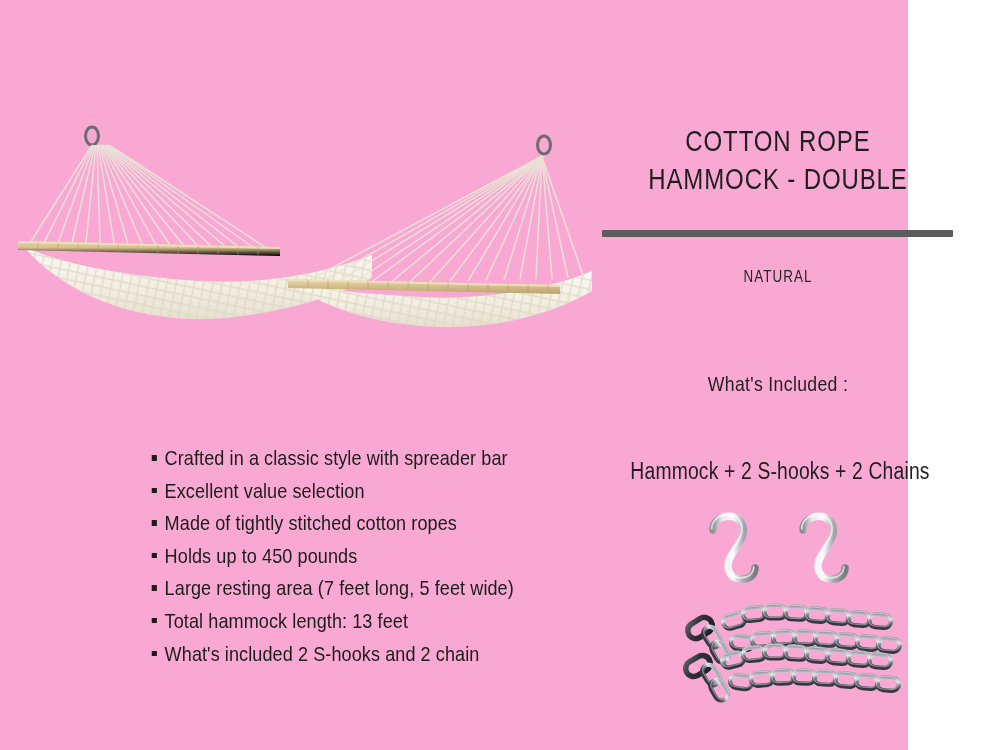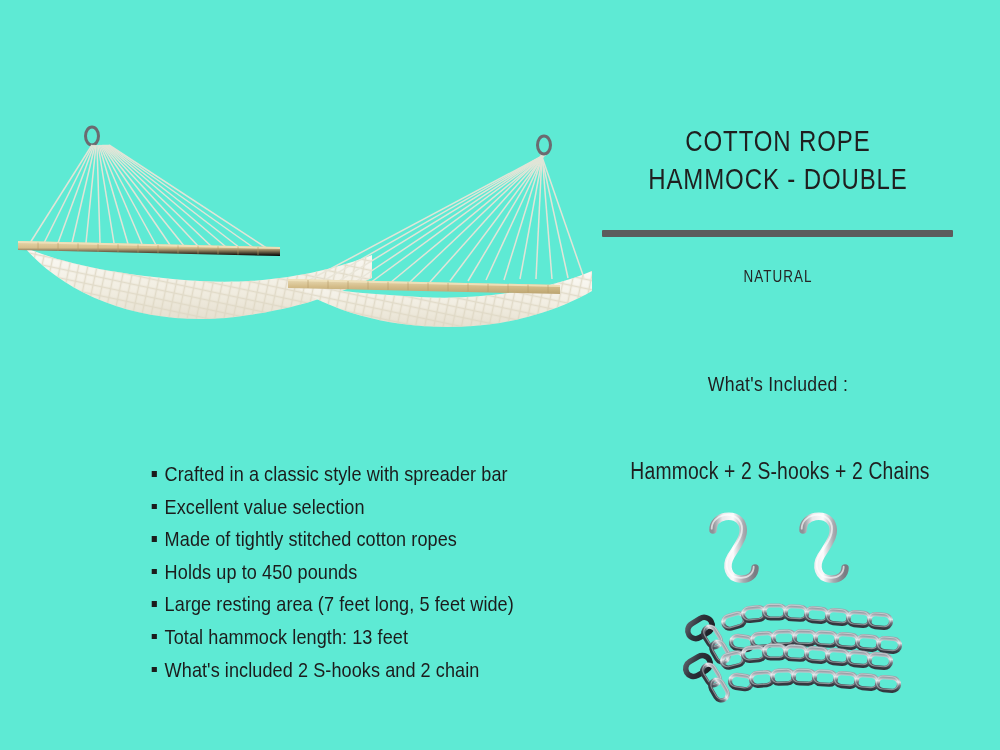--- a/index.html
+++ b/index.html
@@ -6,22 +6,22 @@
   * { margin:0; padding:0; box-sizing:border-box; }
   html, body {
     width:1000px; height:750px;
     background:#ffffff;
     font-family:"Liberation Sans", sans-serif;
     color:#1a1a1a;
     overflow:hidden;
   }
   #page {
     position:relative;
-    width:1000px; height:750px;
-    background:#5eead4;
+    width:908px; height:750px;
+    background:#f9a8d4;
     padding-left:16px;
   }
 
   
   .cond {
     font-family:"Liberation Sans Narrow","Liberation Sans", sans-serif;
     transform-origin:center center;
   }
 
   
@@ -103,21 +103,21 @@
   #chains-art {
     position:absolute;
     left:668px; top:596px;
     width:245px; height:112px;
   }
   #hooks-art svg, #chains-art svg { display:block; width:100%; height:100%; }
 
   
   #feature-list {
     position:absolute;
-    left:150px; top:458px;
+    left:150px; top:442px;
     width:440px;
     list-style:none;
   }
   #feature-list li {
     position:relative;
     padding-left:17px;
     font-size:21px;
     line-height:32.6px;
     color:#1c1c1c;
     letter-spacing:0.1px;

